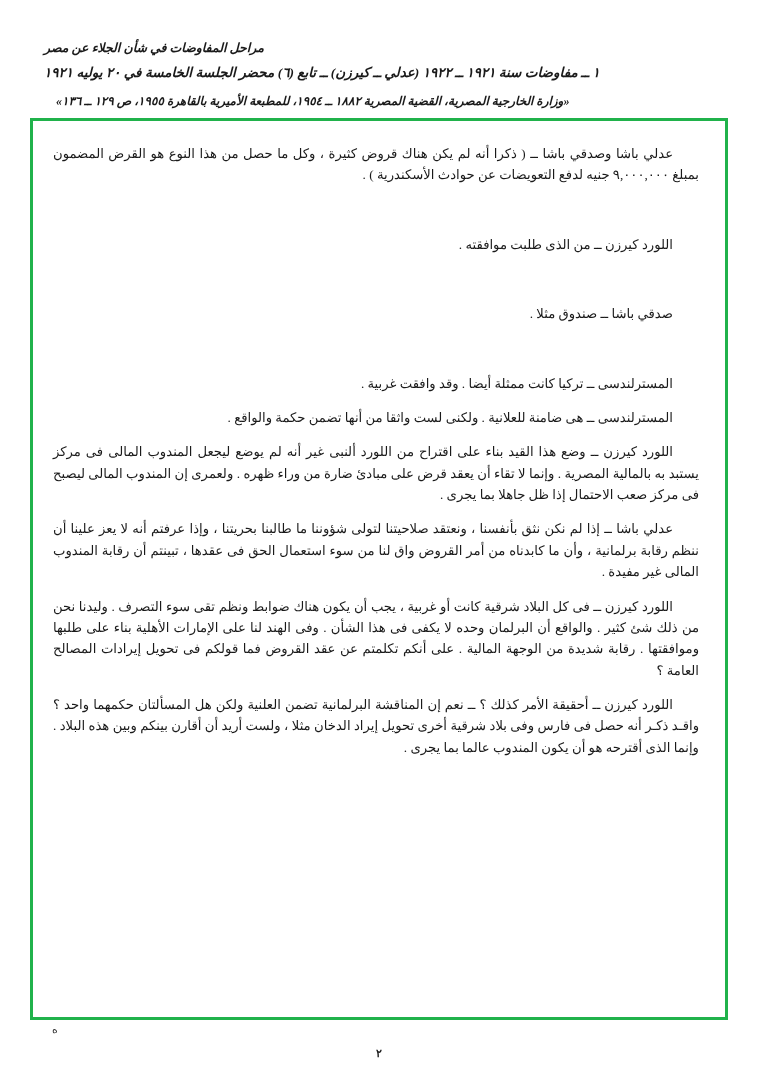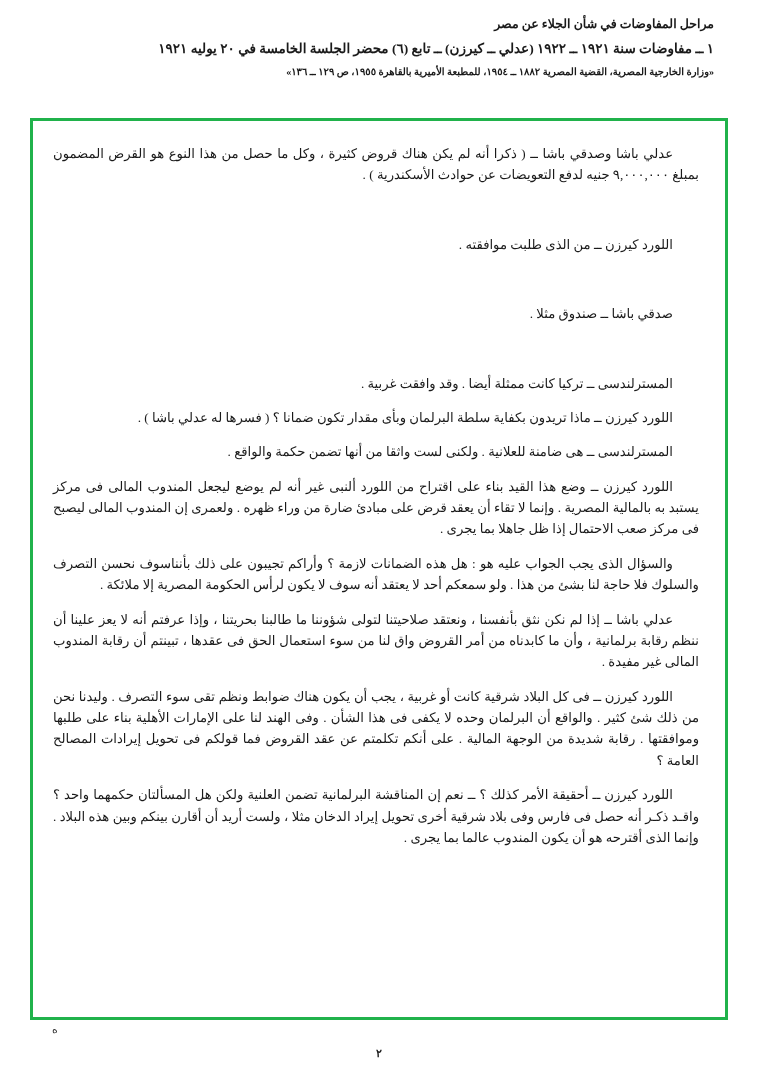--- a/index.html
+++ b/index.html
@@ -15,41 +15,42 @@
     color: #1a1a1a;
     overflow: hidden;
   }
   .page {
     width: 758px;
     height: 1078px;
     position: relative;
     box-sizing: border-box;
   }
   .header-block {
-    padding: 16px 44px 0 44px;
-    text-align: right;
+    padding: 40px 44px 0 44px;
+    text-align: left;
     direction: rtl;
+    font-style: italic;
   }
   .doc-title {
     font-size: 12.5px;
     font-weight: bold;
     letter-spacing: 0px;
     margin: 0 0 8px 0;
     line-height: 1.3;
   }
   .doc-subtitle {
     font-size: 13.5px;
     font-weight: bold;
     margin: 6px 0 7px 0;
     line-height: 1.35;
   }
   .doc-source {
-    font-size: 10px;
+    font-size: 12px;
     font-weight: bold;
-    margin: 0;
+    margin: 12px;
     line-height: 1.3;
   }
   .frame {
     position: absolute;
     top: 118px;
     right: 30px;
     left: 30px;
     bottom: 58px;
     border: 3px solid #20b24b;
     box-sizing: border-box;
@@ -102,24 +103,22 @@
     <div class="doc-subtitle">١ ــ مفاوضات سنة ١٩٢١ ــ ١٩٢٢ (عدلي ــ كيرزن) ــ تابع (٦) محضر الجلسة الخامسة في ٢٠ يوليه ١٩٢١</div>
     <div class="doc-source">«وزارة الخارجية المصرية، القضية المصرية ١٨٨٢ ــ ١٩٥٤، للمطبعة الأميرية بالقاهرة ١٩٥٥، ص ١٢٩ ــ ١٣٦»</div>
   </div>
 
   <div class="frame">
     <div class="frame-inner">
       <p class="para">عدلي باشا وصدقي باشا ــ ( ذكرا أنه لم يكن هناك قروض كثيرة ، وكل ما حصل من هذا النوع هو القرض المضمون بمبلغ ٩,٠٠٠,٠٠٠ جنيه لدفع التعويضات عن حوادث الأسكندرية ) .</p>
       <p class="para short">اللورد كيرزن ــ من الذى طلبت موافقته .</p>
       <p class="para short">صدقي باشا ــ صندوق مثلا .</p>
       <p class="para short">المسترلندسى ــ تركيا كانت ممثلة أيضا . وقد وافقت غربية .</p>
-      <p class="para">اللورد كيرزن ــ ماذا تريدون بكفاية سلطة البرلمان وبأى مقدار تكون ضمانا ؟ ( فسرها له عدلي باشا ) .</p>
       <p class="para">المسترلندسى ــ هى ضامنة للعلانية . ولكنى لست واثقا من أنها تضمن حكمة والواقع .</p>
       <p class="para">اللورد كيرزن ــ وضع هذا القيد بناء على اقتراح من اللورد ألنبى غير أنه لم يوضع ليجعل المندوب المالى فى مركز يستبد به بالمالية المصرية . وإنما لا تقاء أن يعقد قرض على مبادئ ضارة من وراء ظهره . ولعمرى إن المندوب المالى ليصبح فى مركز صعب الاحتمال إذا ظل جاهلا بما يجرى .</p>
-      <p class="para">والسؤال الذى يجب الجواب عليه هو : هل هذه الضمانات لازمة ؟ وأراكم تجيبون على ذلك بأنناسوف نحسن التصرف والسلوك فلا حاجة لنا بشئ من هذا . ولو سمعكم أحد لا يعتقد أنه سوف لا يكون لرأس الحكومة المصرية إلا ملائكة .</p>
       <p class="para">عدلي باشا ــ إذا لم نكن نثق بأنفسنا ، ونعتقد صلاحيتنا لتولى شؤوننا ما طالبنا بحريتنا ، وإذا عرفتم أنه لا يعز علينا أن ننظم رقابة برلمانية ، وأن ما كابدناه من أمر القروض واق لنا من سوء استعمال الحق فى عقدها ، تبينتم أن رقابة المندوب المالى غير مفيدة .</p>
       <p class="para">اللورد كيرزن ــ فى كل البلاد شرقية كانت أو غربية ، يجب أن يكون هناك ضوابط ونظم تقى سوء التصرف . وليدنا نحن من ذلك شئ كثير . والواقع أن البرلمان وحده لا يكفى فى هذا الشأن . وفى الهند لنا على الإمارات الأهلية بناء على طلبها وموافقتها . رقابة شديدة من الوجهة المالية . على أنكم تكلمتم عن عقد القروض فما قولكم فى تحويل إيرادات المصالح العامة ؟</p>
       <p class="para">اللورد كيرزن ــ أحقيقة الأمر كذلك ؟ ــ نعم إن المناقشة البرلمانية تضمن العلنية ولكن هل المسألتان حكمهما واحد ؟ واقـد ذكـر أنه حصل فى فارس وفى بلاد شرقية أخرى تحويل إيراد الدخان مثلا ، ولست أريد أن أقارن بينكم وبين هذه البلاد . وإنما الذى أقترحه هو أن يكون المندوب عالما بما يجرى .</p>
     </div>
   </div>
 
   <div class="corner-dot">ه</div>
   <div class="page-number">٢</div>
 
 </div>

